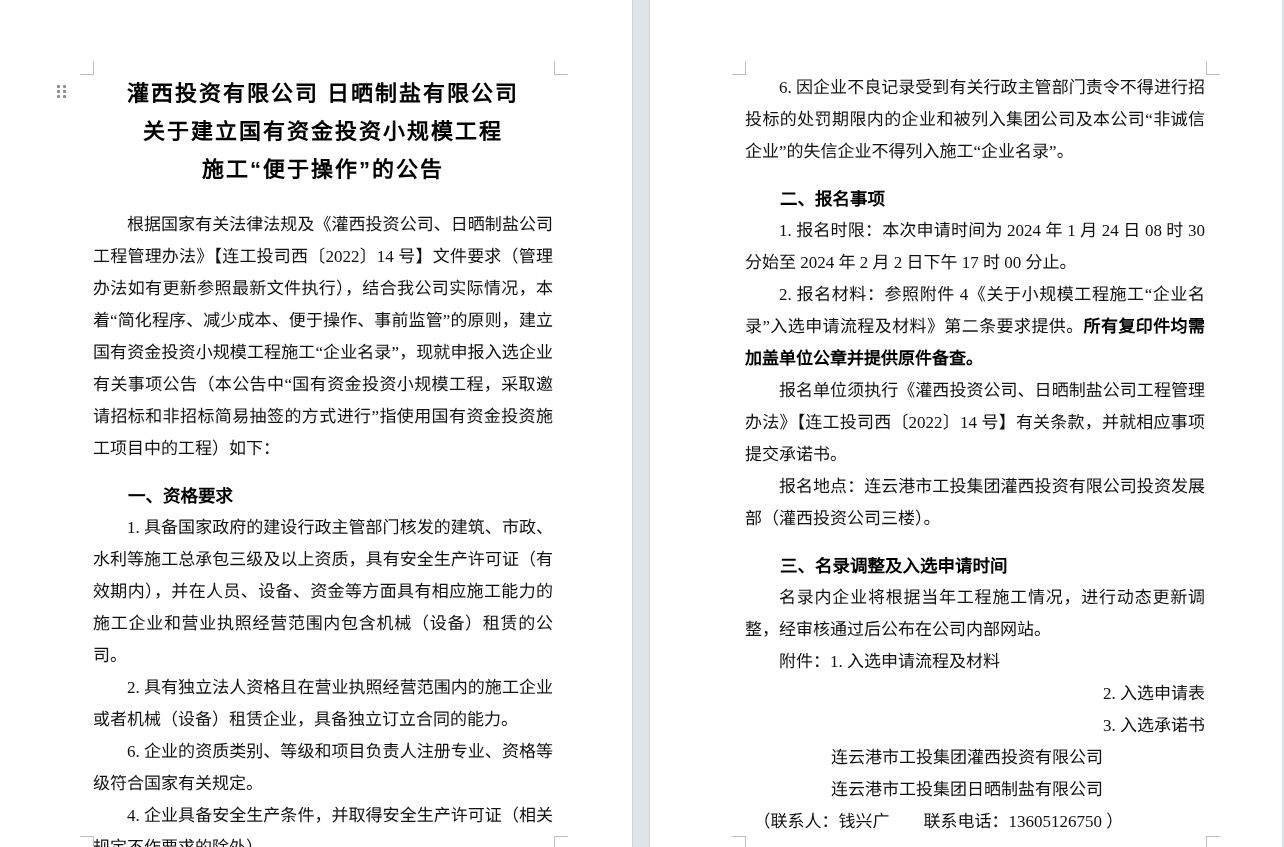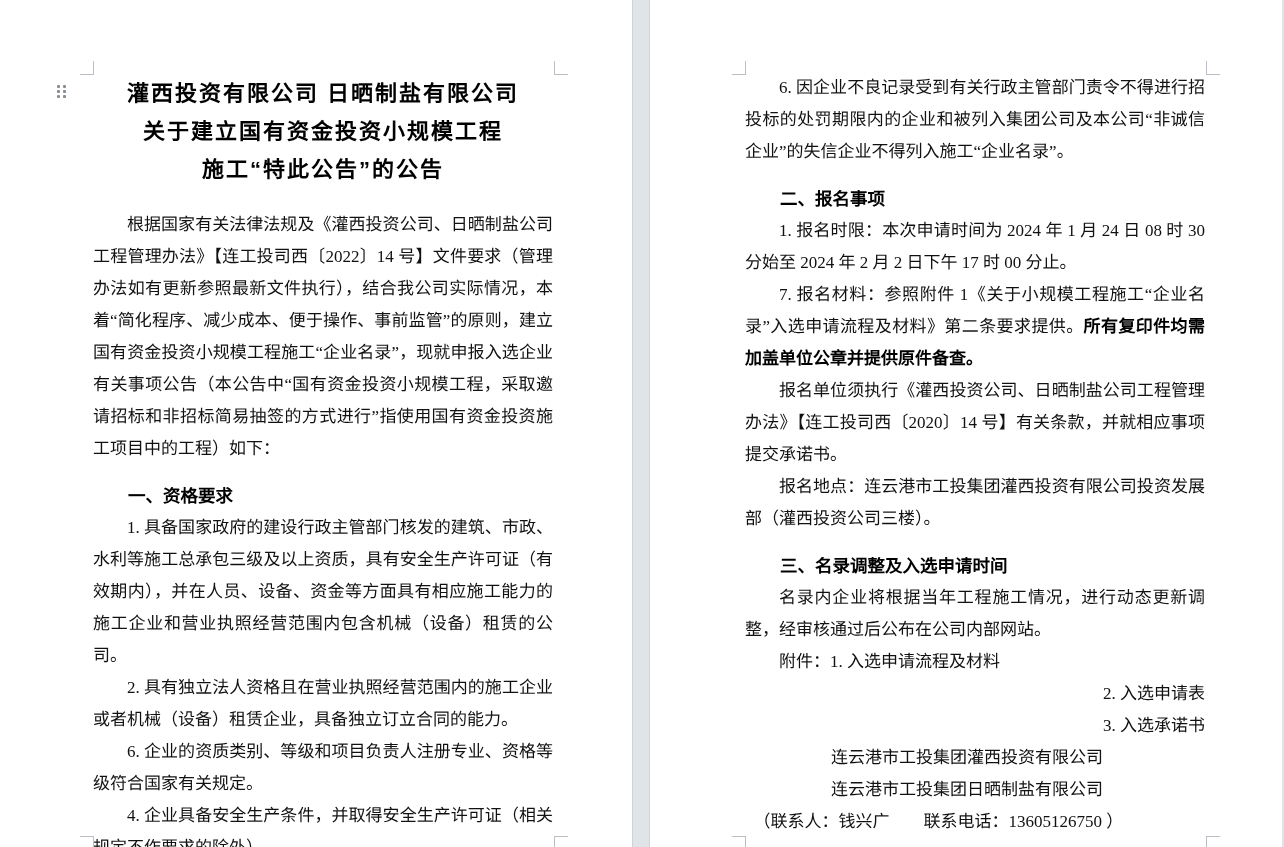--- a/index.html
+++ b/index.html
@@ -106,21 +106,21 @@
         <i></i>
         <i></i>
         <i></i>
         <i></i>
         <i></i>
     </span>
 
     <div class="doc-title">
       <div>灌西投资有限公司 日晒制盐有限公司</div>
       <div>关于建立国有资金投资小规模工程</div>
-      <div>施工“特此公告”的公告</div>
+      <div>施工“便于操作”的公告</div>
     </div>
 
     <p class="para">根据国家有关法律法规及《灌西投资公司、日晒制盐公司工程管理办法》【连工投司西〔2022〕14 号】文件要求（管理办法如有更新参照最新文件执行），结合我公司实际情况，本着“简化程序、减少成本、便于操作、事前监管”的原则，建立国有资金投资小规模工程施工“企业名录”，现就申报入选企业有关事项公告（本公告中“国有资金投资小规模工程，采取邀请招标和非招标简易抽签的方式进行”指使用国有资金投资施工项目中的工程）如下：</p>
     <p class="heading">一、资格要求</p>
     <p class="para">1. 具备国家政府的建设行政主管部门核发的建筑、市政、水利等施工总承包三级及以上资质，具有安全生产许可证（有效期内），并在人员、设备、资金等方面具有相应施工能力的施工企业和营业执照经营范围内包含机械（设备）租赁的公司。</p>
     <p class="para">2. 具有独立法人资格且在营业执照经营范围内的施工企业或者机械（设备）租赁企业，具备独立订立合同的能力。</p>
     <p class="para">6. 企业的资质类别、等级和项目负责人注册专业、资格等级符合国家有关规定。</p>
     <p class="para">4. 企业具备安全生产条件，并取得安全生产许可证（相关规定不作要求的除外）。</p>
 
   </div>
@@ -129,22 +129,22 @@
 
   <div class="page page-2">
     <div class="corner tl p2"></div>
     <div class="corner tr p2"></div>
     <div class="corner bl p2"></div>
     <div class="corner br p2"></div>
 
     <p class="para">6. 因企业不良记录受到有关行政主管部门责令不得进行招投标的处罚期限内的企业和被列入集团公司及本公司“非诚信企业”的失信企业不得列入施工“企业名录”。</p>
     <p class="heading">二、报名事项</p>
     <p class="para">1. 报名时限：本次申请时间为 2024 年 1 月 24 日 08 时 30 分始至 2024 年 2 月 2 日下午 17 时 00 分止。</p>
-    <p class="para"><span>7. 报名材料：参照附件 1《关于小规模工程施工“企业名录”入选申请流程及材料》第二条要求提供。</span><b class="hei">所有复印件均需加盖单位公章并提供原件备查。</b></p>
-    <p class="para">报名单位须执行《灌西投资公司、日晒制盐公司工程管理办法》【连工投司西〔2020〕14 号】有关条款，并就相应事项提交承诺书。</p>
+    <p class="para"><span>2. 报名材料：参照附件 4《关于小规模工程施工“企业名录”入选申请流程及材料》第二条要求提供。</span><b class="hei">所有复印件均需加盖单位公章并提供原件备查。</b></p>
+    <p class="para">报名单位须执行《灌西投资公司、日晒制盐公司工程管理办法》【连工投司西〔2022〕14 号】有关条款，并就相应事项提交承诺书。</p>
     <p class="para">报名地点：连云港市工投集团灌西投资有限公司投资发展部（灌西投资公司三楼）。</p>
     <p class="heading">三、名录调整及入选申请时间</p>
     <p class="para">名录内企业将根据当年工程施工情况，进行动态更新调整，经审核通过后公布在公司内部网站。</p>
     <p class="attach-first">附件：1. 入选申请流程及材料</p>
     <p class="attach-sub">2. 入选申请表</p>
     <p class="attach-sub">3. 入选承诺书</p>
     <p class="signature">连云港市工投集团灌西投资有限公司</p>
     <p class="signature">连云港市工投集团日晒制盐有限公司</p>
     <p class="contact">（联系人：钱兴广　　联系电话：13605126750 ）</p>
   </div>

